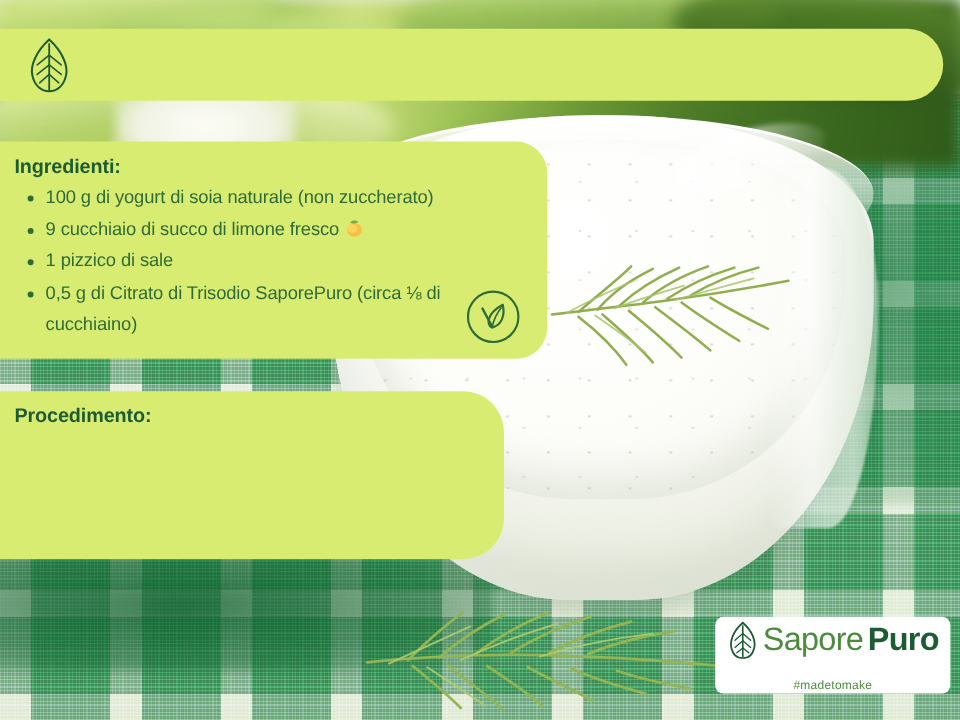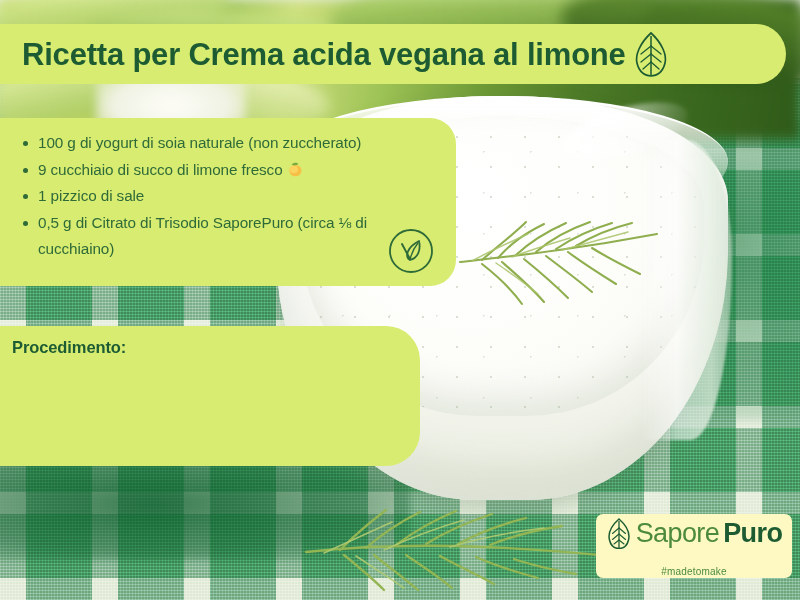--- a/index.html
+++ b/index.html
@@ -178,21 +178,21 @@
     width: 5px; height: 5px; border-radius: 50%;
     background: #2f6b38;
   }
   .lemon { display: inline-block; vertical-align: -3px; margin-left: 3px; }
 
   .vegan-badge { position: absolute; right: 22px; bottom: 12px; }
 
   
   #logo-block {
     position: absolute; left: 596px; top: 514px; width: 196px; height: 64px;
-    background: #fef9c3;
+    background: #ffffff;
     border-radius: 7px;
     display: flex; flex-direction: column;
     align-items: center; justify-content: center;
     padding-top: 2px;
   }
   .logo-row { display: flex; align-items: center; gap: 4px; }
   .logo-word { font-size: 27px; line-height: 1; letter-spacing: -0.6px; }
   .logo-sapore { color: #4c8a3c; font-weight: 400; }
   .logo-puro { color: #1d5c33; font-weight: 700; }
   .logo-tag {
@@ -272,36 +272,36 @@
       <g stroke="#b0cb71" fill="none" stroke-width="1.6" stroke-linecap="round" opacity=".9">
         <path d="M24 55 C48 44, 70 34, 92 24"></path>
         <path d="M84 52 C110 40, 136 30, 164 22"></path>
         <path d="M150 49 C180 40, 210 34, 244 30"></path>
         <path d="M56 58 C74 70, 90 80, 104 90"></path>
       </g>
     </svg>
   </div>
 
   <div class="title-banner">
-    <div class="title-text">Ricetta per Crema acida vegana al limone</div>
     <svg class="title-leaf" width="38" height="48" viewBox="0 0 38 48">
       <path d="M19 3 C30 13, 35 25, 33 33 C31 42, 25 46, 19 46 C13 46, 7 42, 5 33 C3 25, 8 13, 19 3 Z" fill="none" stroke="#1d5c33" stroke-width="1.7"></path>
       <path d="M19 6 L19 46" fill="none" stroke="#1d5c33" stroke-width="1.5"></path>
       <g stroke="#1d5c33" stroke-width="1.3" fill="none" stroke-linecap="round">
         <path d="M19 16 L9 24"></path>
           <path d="M19 16 L29 24"></path>
         <path d="M19 24 L9 32"></path>
           <path d="M19 24 L29 32"></path>
         <path d="M19 32 L11 39"></path>
           <path d="M19 32 L27 39"></path>
       </g>
     </svg>
   </div>
 
   <div class="panel" id="ingredients-panel">
+    <h2>Ingredienti:</h2>
     <ul>
       <li><span>100 g di yogurt di soia naturale (non zuccherato)</span></li>
       <li><span>9 cucchiaio di succo di limone fresco</span><svg class="lemon" width="18" height="18" viewBox="0 0 18 18">
             <ellipse cx="9.4" cy="10.6" rx="6.1" ry="5.7" fill="#f6bf46"></ellipse>
             <ellipse cx="7.8" cy="9.4" rx="4" ry="3.6" fill="#fbd45f"></ellipse>
             <path d="M5.6 4.4 C7.6 2.2, 11 2.2, 12.6 4 C10.4 5.4, 7.4 5.8, 5.6 4.4 Z" fill="#7aab3e"></path>
           </svg></li>
       <li><span>1 pizzico di sale</span></li>
       <li><span>0,5 g di Citrato di Trisodio SaporePuro (circa ⅛ di cucchiaino)</span></li>
     </ul>

